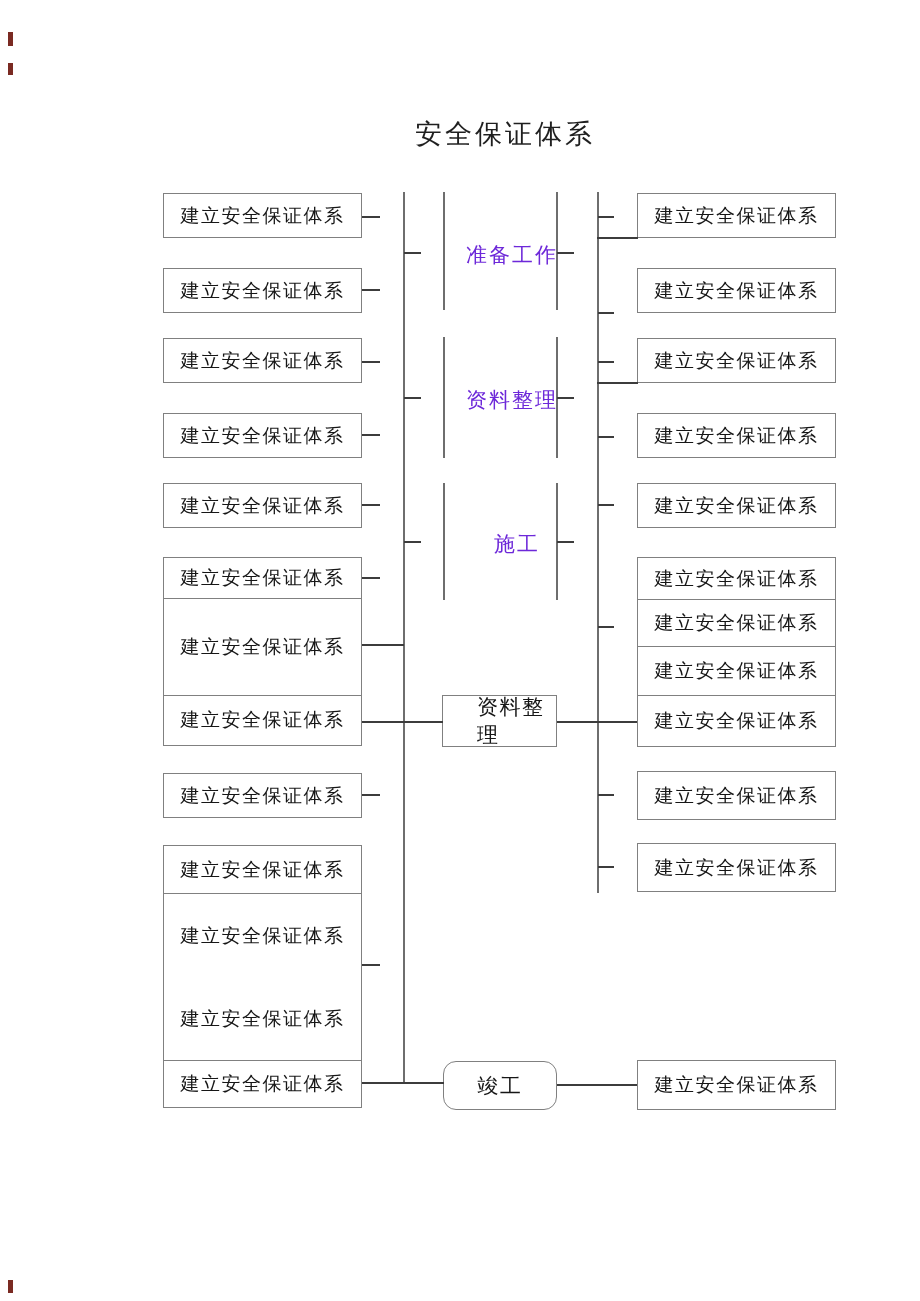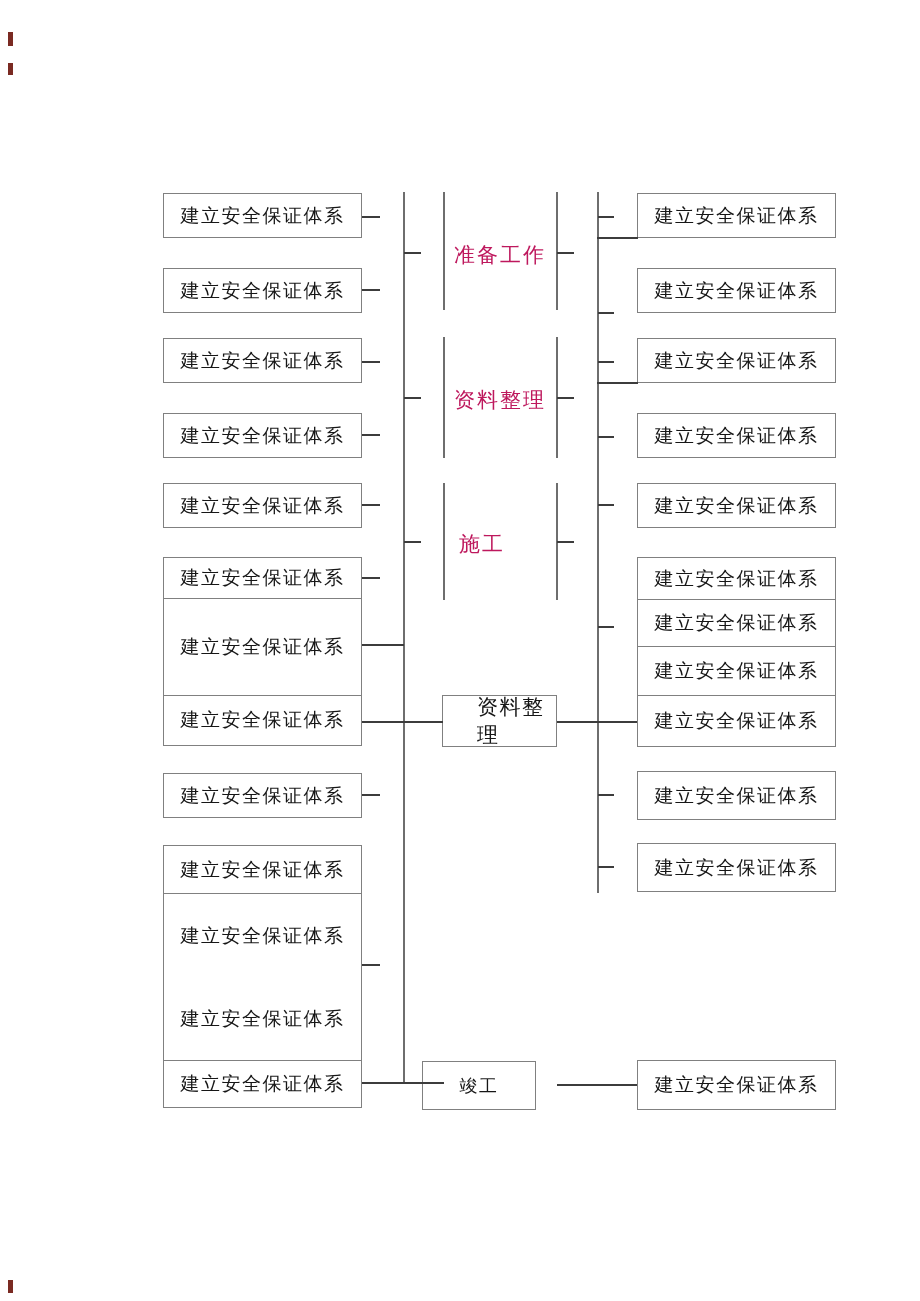--- a/index.html
+++ b/index.html
@@ -18,53 +18,54 @@
     font-size:19px; letter-spacing:1.5px; color:#161616;
   }
   .stack { position:absolute; border:1.5px solid #808080; background:#ffffff; display:flex; flex-direction:column; }
   .stack-row {
     display:flex; align-items:center; justify-content:center;
     font-size:19px; letter-spacing:1.5px; color:#161616;
   }
   .stack-row + .stack-row { border-top:1.5px solid #808080; }
   .stack-row.dual { flex-direction:column; justify-content:space-around; }
   .stage-label {
-    position:absolute; width:116px; text-align:center;
-    font-size:21px; letter-spacing:2px; color:#be185d;font-family:Liberation Mono, monospace;
+    position:absolute; width:116px; text-align:right;
+    font-size:21px; letter-spacing:2px; color:#6d28d9;font-family:Liberation Mono, monospace;
   }
   .vline { position:absolute; width:1.5px; background:#6e6e6e; }
   .hline { position:absolute; height:1.5px; background:#3c3c3c; }
   .artifact { position:absolute; width:5px; background:#7a2a22; }
 </style>
 </head>
 <body>
 
 <div class="canvas">
 
   <div class="artifact" style="left:8px;top:32px;height:14px;"></div>
   <div class="artifact" style="left:8px;top:63px;height:12px;"></div>
   <div class="artifact" style="left:8px;top:1280px;height:13px;"></div>
 
+  <div class="title">安全保证体系</div>
 
   <div class="vline" style="left:403px;top:192px;height:891px;"></div>
   <div class="vline" style="left:597px;top:192px;height:701px;"></div>
 
   <div class="vline" style="left:443px;top:192px;height:118px;"></div>
   <div class="vline" style="left:556px;top:192px;height:118px;"></div>
   <div class="vline" style="left:443px;top:337px;height:121px;"></div>
   <div class="vline" style="left:556px;top:337px;height:121px;"></div>
   <div class="vline" style="left:443px;top:483px;height:117px;"></div>
   <div class="vline" style="left:556px;top:483px;height:117px;"></div>
 
   <div class="stage-label" style="left:442px;top:241px;">准备工作</div>
   <div class="stage-label" style="left:442px;top:386px;">资料整理</div>
   <div class="stage-label" style="left:424px;top:530px;">施工</div>
 
   <div class="box" style="left:442px;top:695px;width:115px;height:52px;font-size:21px;padding-left:34px;">资料整理</div>
-  <div class="box" style="left:422px;top:1061px;width:114px;height:49px;font-size:18px;">竣工</div>
+  <div class="box" style="left:443px;top:1061px;width:114px;height:49px;font-size:21px;border-radius:13px;">竣工</div>
 
   <div class="box" style="left:163px;top:193px;width:199px;height:45px;">建立安全保证体系</div>
   <div class="box" style="left:163px;top:268px;width:199px;height:45px;">建立安全保证体系</div>
   <div class="box" style="left:163px;top:338px;width:199px;height:45px;">建立安全保证体系</div>
   <div class="box" style="left:163px;top:413px;width:199px;height:45px;">建立安全保证体系</div>
   <div class="box" style="left:163px;top:483px;width:199px;height:45px;">建立安全保证体系</div>
 
   <div class="stack" style="left:163px;top:557px;width:199px;height:189px;">
     <div class="stack-row" style="height:40px;">建立安全保证体系</div>
     <div class="stack-row" style="height:97px;">建立安全保证体系</div>

